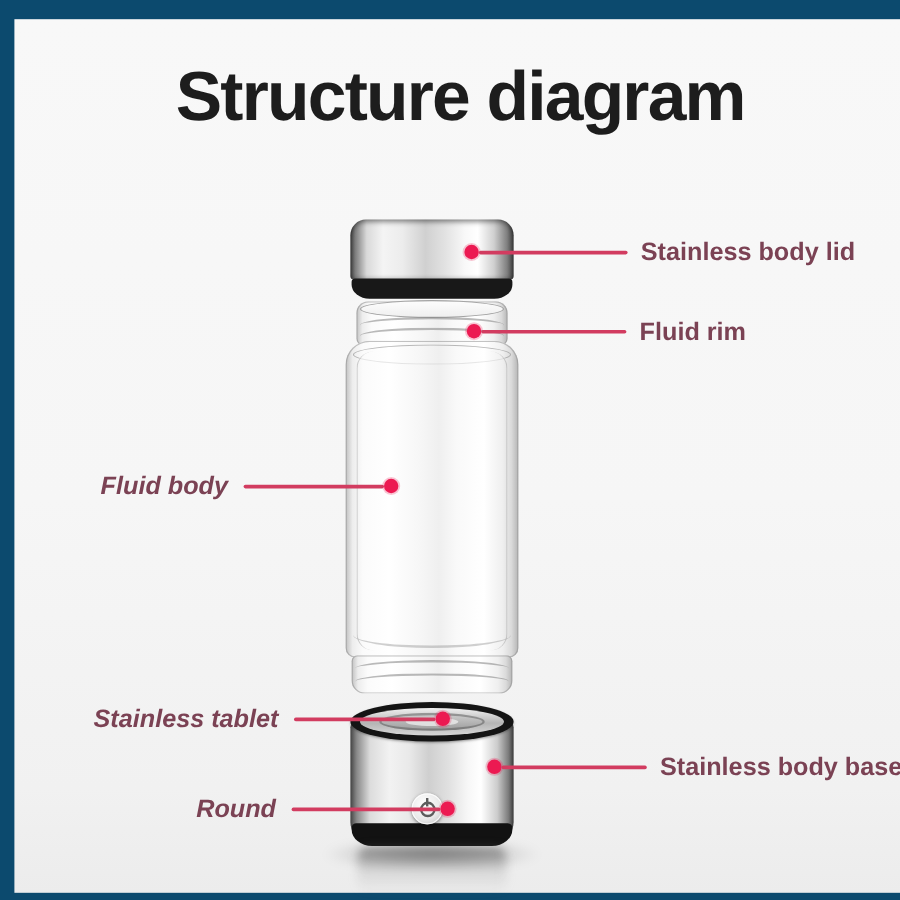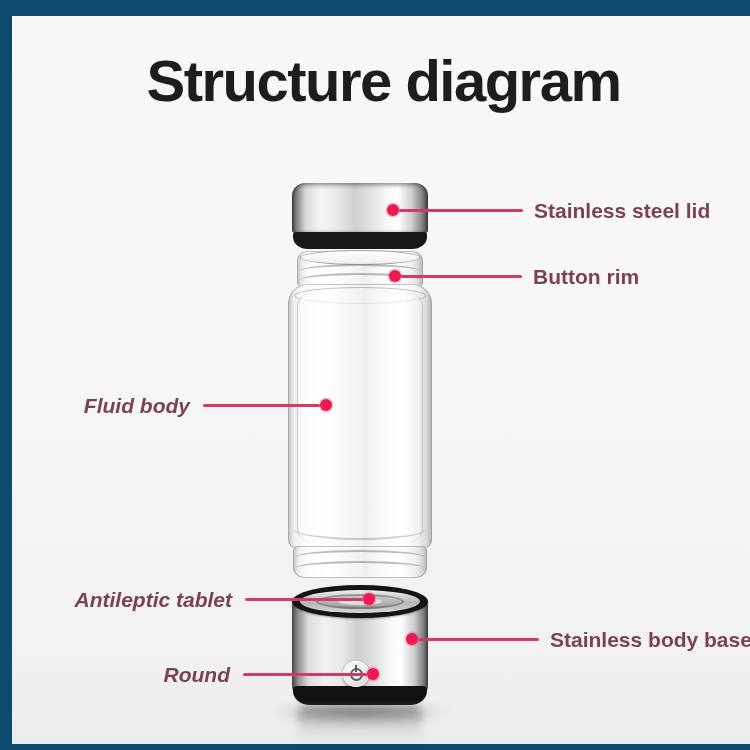--- a/index.html
+++ b/index.html
@@ -170,43 +170,43 @@
       <div class="abs base-top"></div>
       <div class="abs base-top-inner"></div>
       <div class="abs tablet-well"></div>
       <div class="abs power-button"></div>
       <div class="abs reflection"></div>
     </div>
 
     <div class="callout right" style="left:375px; top:194px;">
       <span class="dot"></span>
       <span class="line" style="width:124px;"></span>
-      <span class="lbl">Stainless steel lid</span>
+      <span class="lbl">Stainless body lid</span>
     </div>
 
     <div class="callout right" style="left:377px; top:260px;">
       <span class="dot"></span>
       <span class="line" style="width:121px;"></span>
-      <span class="lbl">Button rim</span>
+      <span class="lbl">Fluid rim</span>
     </div>
 
     <div class="callout right" style="left:394px; top:623px;">
       <span class="dot"></span>
       <span class="line" style="width:121px;"></span>
       <span class="lbl">Stainless body base</span>
     </div>
 
     <div class="callout left" style="right:423px; top:389px;">
       <span class="lbl">Fluid body</span>
       <span class="line" style="width:117px;"></span>
       <span class="dot"></span>
     </div>
 
     <div class="callout left" style="right:380px; top:583px;">
-      <span class="lbl">Antileptic tablet</span>
+      <span class="lbl">Stainless tablet</span>
       <span class="line" style="width:118px;"></span>
       <span class="dot"></span>
     </div>
 
     <div class="callout left" style="right:376px; top:658px;">
       <span class="lbl">Round</span>
       <span class="line" style="width:124px;"></span>
       <span class="dot"></span>
     </div>
 

